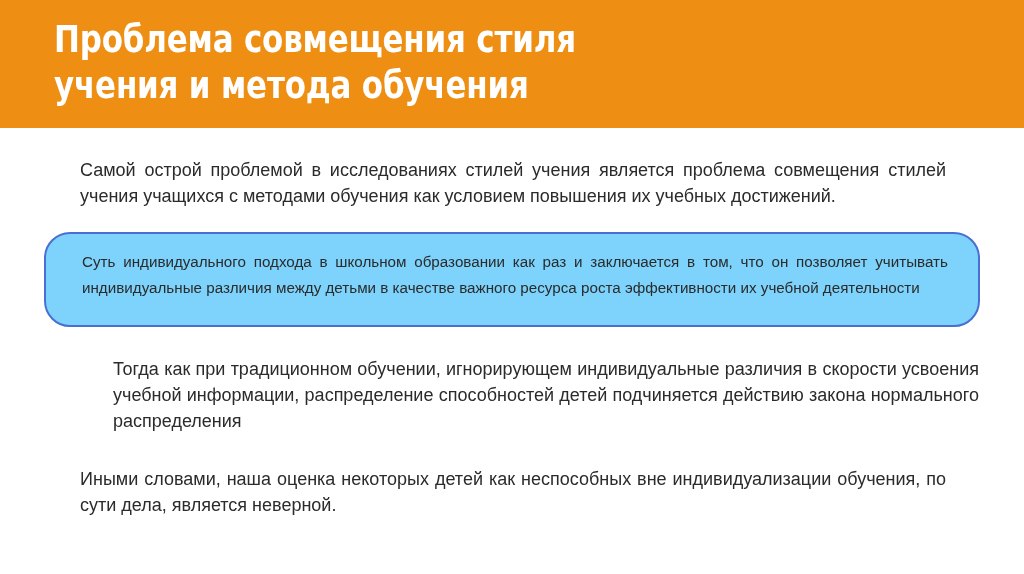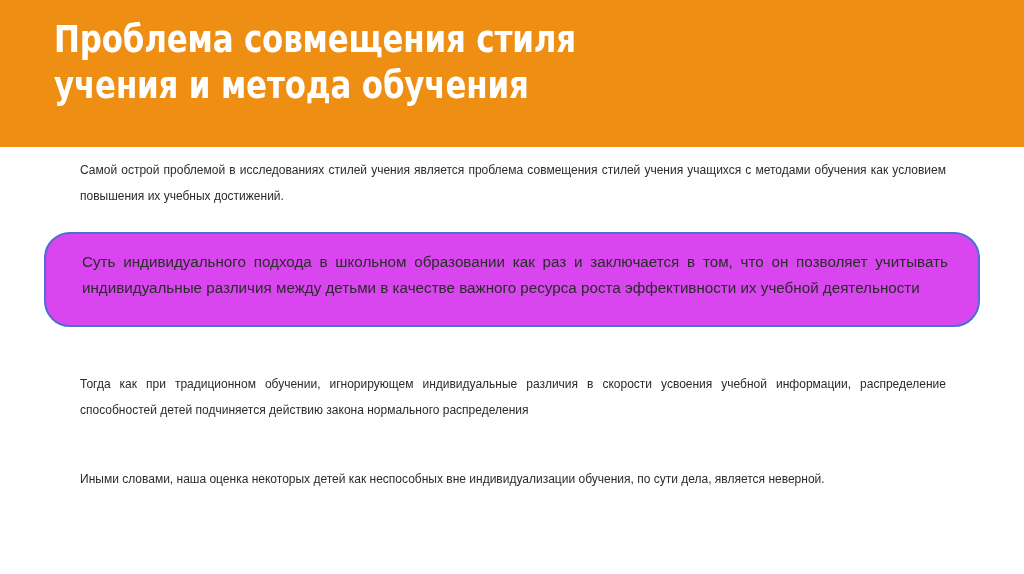--- a/index.html
+++ b/index.html
@@ -18,21 +18,21 @@
     background: #ffffff;
     overflow: hidden;
   }
 
   
   .header-band {
     position: absolute;
     left: 0;
     top: 0;
     width: 1024px;
-    height: 147px;
+    height: 128px;
     background: #ee8f14;
   }
 
   .header-title {
     position: absolute;
     left: 54px;
     top: 17px;
     width: 920px;
     color: #ffffff;
     font-family: "DejaVu Sans Condensed", "Liberation Sans Narrow", "Liberation Sans", sans-serif;
@@ -51,40 +51,40 @@
     left: 0;
     top: 128px;
     width: 1024px;
   }
 
   .para {
     position: absolute;
     left: 80px;
     width: 866px;
     color: #2b2b2b;
-    font-size: 12px;
+    font-size: 18px;
     line-height: 26px;
     text-align: justify;
     text-justify: inter-word;
   }
 
   .para.p1  { top: 29px; }
-  .para.p3  { top: 243px; }
+  .para.p3  { top: 228px; margin-left: 33px; }
   .para.p4  { top: 330px; margin-top: 8px; }
 
   
   .callout {
     position: absolute;
     left: 44px;
     top: 104px;
     width: 936px;
     height: 95px;
     border: 2.2px solid #4a6fd2;
     border-radius: 26px;
-    background: #d946ef;
+    background: #7dd3fc;
   }
 
   .callout-text {
     position: absolute;
     left: 36px;
     top: 15px;
     width: 866px;
     color: #2b2b2b;
     font-size: 15.2px;
     line-height: 26px;

